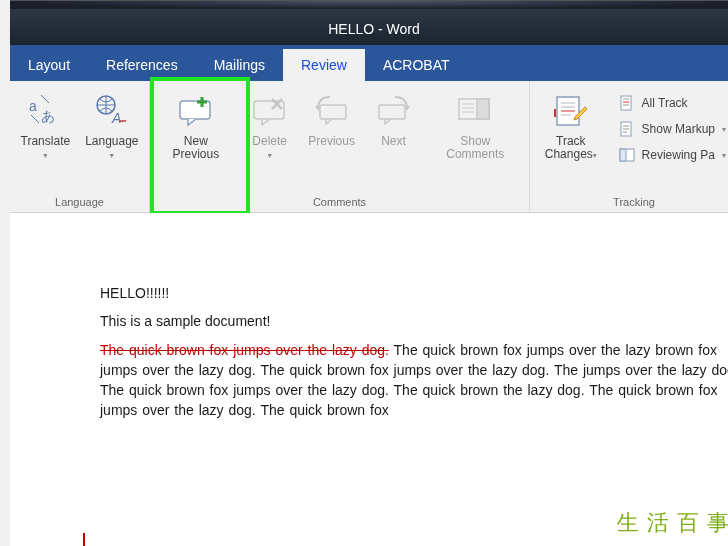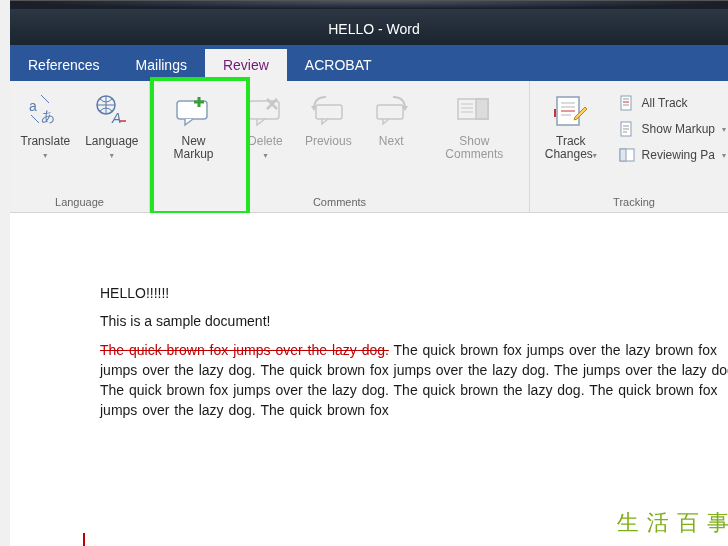--- a/index.html
+++ b/index.html
@@ -3,21 +3,21 @@
 <meta charset="utf-8">
 <style>
   * { margin: 0; padding: 0; box-sizing: border-box; font-family: "Segoe UI", sans-serif; }
   body { width: 728px; height: 546px; overflow: hidden; background: #f0f0f0; }
   .window { width: 100%; height: 100%; display: flex; flex-direction: column; background: #fff; margin-left: 10px; }
   .titlebar { height: 45px; background: linear-gradient(180deg, #323a48 0%, #1a2530 100%); position: relative; border-top: 1px solid #555; }
   .titlebar-top { height: 8px; background: radial-gradient(ellipse at 50% 0%, #4a5568 0%, #1a1f2a 70%); }
   .title-text { position: absolute; top: 20px; left: 50%; transform: translateX(-50%); color: #fff; font-size: 14px; white-space: nowrap; }
   .tabs { height: 36px; background: #2b579a; display: flex; align-items: flex-end; padding-left: 0; }
   .tab { padding: 8px 18px; color: #fff; font-size: 14px; cursor: pointer; white-space: nowrap; }
-  .tab.active { background: #f1f1f1; color: #701a75; }
+  .tab.active { background: #f1f1f1; color: #1d4ed8; }
   .tell-me { display: flex; align-items: center; gap: 6px; color: #cfd9ea; font-size: 14px; padding: 8px 10px; }
   .bulb { width: 14px; height: 14px; display: inline-block; }
   .ribbon { background: #f1f1f1; border-bottom: 1px solid #d4d4d4; display: flex; height: 132px; position: relative; }
   .group { display: flex; flex-direction: column; border-right: 1px solid #d9d9d9; padding: 6px 4px 2px 4px; }
   .group-row { flex: 1; display: flex; align-items: flex-start; gap: 2px; }
   .group-label { font-size: 11px; color: #666; text-align: center; padding: 3px 0 2px 0; }
   .btn-v { display: flex; flex-direction: column; align-items: center; justify-content: flex-start; padding: 4px 8px; min-width: 58px; cursor: pointer; text-align: center; gap: 4px; }
   .btn-v .icon-box { width: 48px; height: 40px; display: flex; align-items: center; justify-content: center; }
   .btn-v .lbl { font-size: 12px; color: #444; line-height: 1.1; }
   .btn-v.dis .lbl { color: #9a9a9a; }
@@ -41,20 +41,21 @@
 <body>
 
 <div class="window">
 
   <div class="titlebar">
     <div class="titlebar-top"></div>
     <div class="title-text">HELLO  -  Word</div>
   </div>
 
   <div class="tabs">
+    <div class="tab">Layout</div>
     <div class="tab">References</div>
     <div class="tab">Mailings</div>
     <div class="tab active">Review</div>
     <div class="tab">ACROBAT</div>
   </div>
 
   <div class="ribbon">
 
     <div class="group" style="width:140px">
       <div class="group-row">
@@ -87,21 +88,21 @@
     <div class="group" style="width:380px">
       <div class="group-row">
         <div class="btn-v">
           <div class="icon-box">
             <svg width="44" height="36" viewBox="0 0 44 36">
                 <rect x="6" y="8" width="30" height="18" rx="3" fill="#fff" stroke="#8aa0b8" stroke-width="1.5"></rect>
                 <path d="M14 26 L14 32 L22 26" fill="#fff" stroke="#8aa0b8" stroke-width="1.5"></path>
                 <path d="M28 4 L28 14 M23 9 L33 9" stroke="#3a9d3a" stroke-width="3"></path>
               </svg>
           </div>
-          <span class="lbl">New Markup</span>
+          <span class="lbl">New Previous</span>
         </div>
         <div class="btn-v dis">
           <div class="icon-box">
             <svg width="44" height="36" viewBox="0 0 44 36">
                 <rect x="6" y="8" width="30" height="18" rx="3" fill="none" stroke="#c7c7c7" stroke-width="1.5"></rect>
                 <path d="M14 26 L14 32 L22 26" fill="none" stroke="#c7c7c7" stroke-width="1.5"></path>
                 <path d="M24 6 L34 16 M34 6 L24 16" stroke="#c7c7c7" stroke-width="2.5"></path>
               </svg>
           </div>
           <span class="lbl"><span>Delete</span><br><span class="dd-arrow">▾</span></span>

